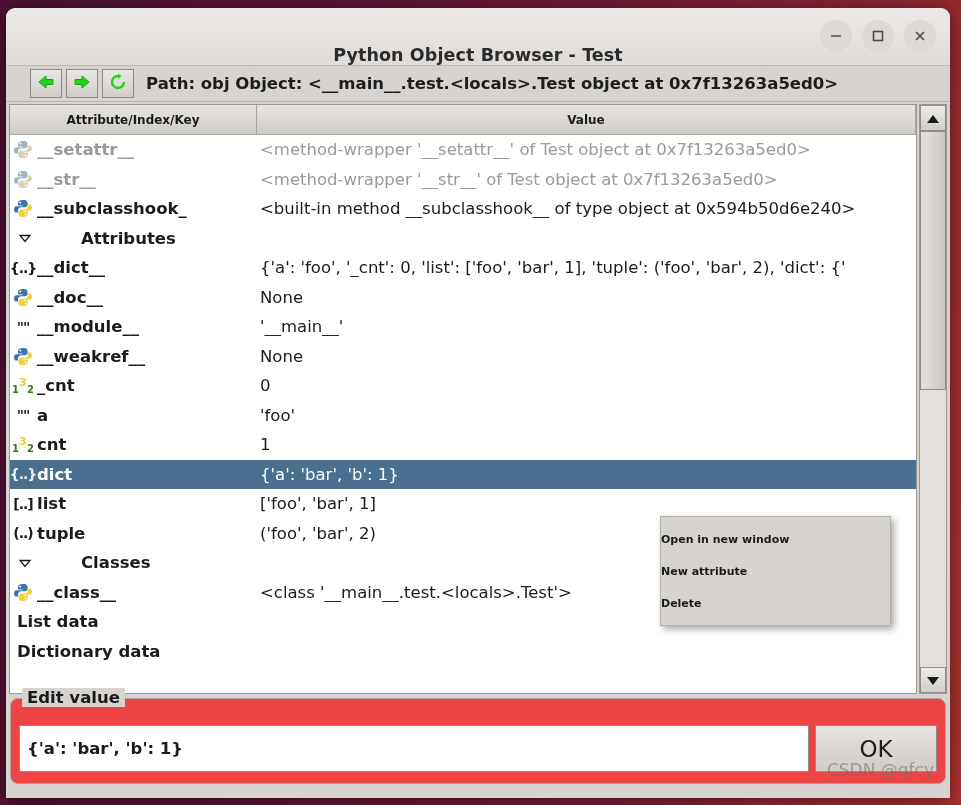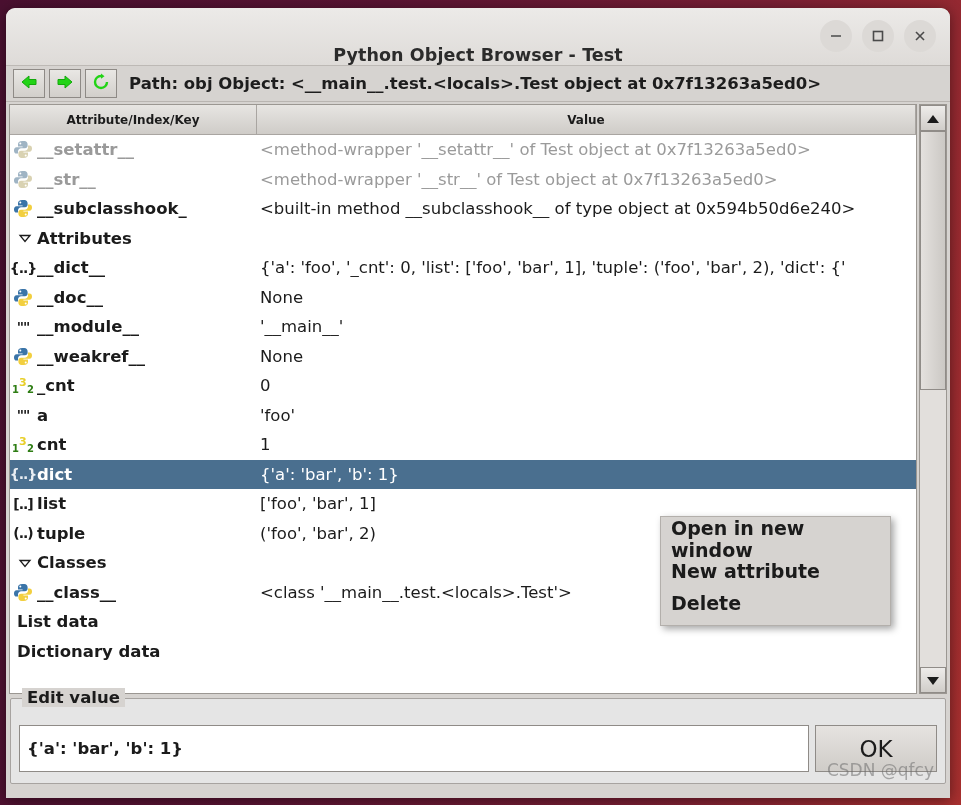--- a/index.html
+++ b/index.html
@@ -44,21 +44,21 @@
     display: flex; align-items: center; justify-content: center;
     color: #4a4a4a;
   }
   .winbtn svg { display:block; }
 
   
   #toolbar {
     height: 35px; min-height: 35px;
     background: #d6d3d0;
     display: flex; align-items: center;
-    padding: 0 0 0 7px;
+    padding: 0 0 0 24px;
     gap: 4px;
     border-bottom: 1px solid #b9b5b1;
   }
   .tbtn {
     width: 30px; height: 27px;
     background: linear-gradient(#e9e7e4, #d2cfcb);
     border: 1px solid #8e8a86;
     display: flex; align-items: center; justify-content: center;
   }
   .pathlabel {
@@ -106,21 +106,21 @@
   }
   .row .cell-val {
     flex: 1 1 auto;
     font-size: 16.5px; font-weight: normal; color: #1b1b1b;
     overflow: hidden; padding-left: 4px;
   }
   .row.dim .cell-key, .row.dim .cell-val { color: #9a9a9a; }
   .row.selected .cell-key, .row.selected .cell-val { color: #ffffff; }
 
   
-  .ind-0 { padding-left: 7px; }
+  .ind-0 { padding-left: 7px; gap: 44px; }
   .ind-1 { }
 
   
   .expander {
     width: 16px; height: 16px; margin-right: 4px;
     flex: 0 0 auto;
     display: flex; align-items: center; justify-content: center;
   }
 
   
@@ -158,23 +158,23 @@
     top: 0px; height: 48%;
     background: linear-gradient(90deg,#e4e1de,#cbc8c4);
     border: 1px solid #908c88;
   }
 
   
   #editgroup {
     height: 84px; min-height: 84px;
     margin: 4px 4px 0 4px;
     border: 1px solid #a7a3a0;
-    border-radius: 2px;
+    border-radius: 8px;
     position: relative;
-    background: #e5e5e5;
+    background: #ef4444;
   }
   #editlegend {
     position: absolute; left: 11px; top: -11px;
     background: #d6d3d0;
     padding: 0 5px;
     font-size: 16.5px; font-weight: bold; color: #1b1b1b;
   }
   #editrow {
     position: absolute; left: 8px; right: 8px; top: 26px;
     display: flex; align-items: stretch; gap: 6px;
@@ -204,22 +204,21 @@
     width: 229px;
     background: #d6d3d0;
     border: 1px solid #b3afab;
     box-shadow: 3px 3px 7px rgba(0,0,0,0.35);
     padding: 6px 0 6px 0;
     z-index: 50;
   }
   .ctxitem {
     height: 32px;
     display: flex; align-items: center;
-    padding-left: 10px;
-    font-size: 19px; font-weight: bold; color: #1b1b1b;
+    font-size: 11px; font-weight: bold; color: #1b1b1b;
   }
 
   
   #watermark {
     position: absolute;
     right: 16px; bottom: 18px;
     font-size: 17px; color: rgba(110,110,110,0.55);
     font-family: "DejaVu Sans", sans-serif;
     z-index: 60; pointer-events: none;
   }

